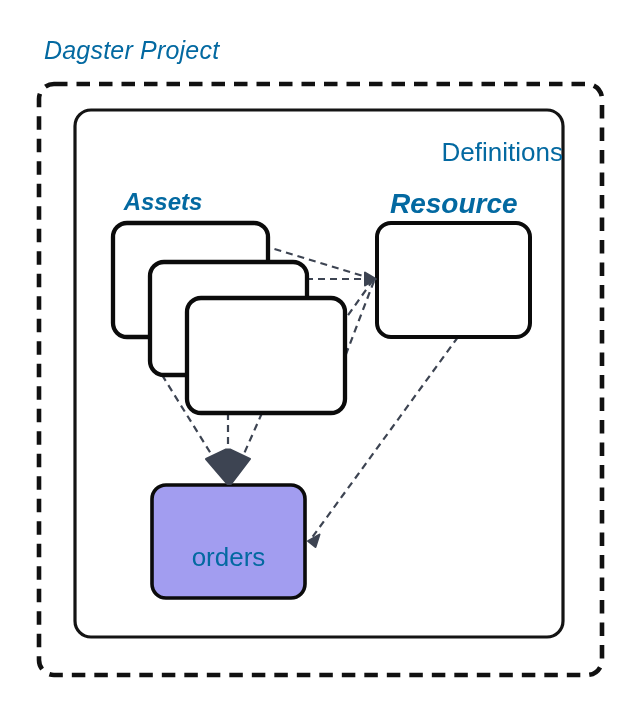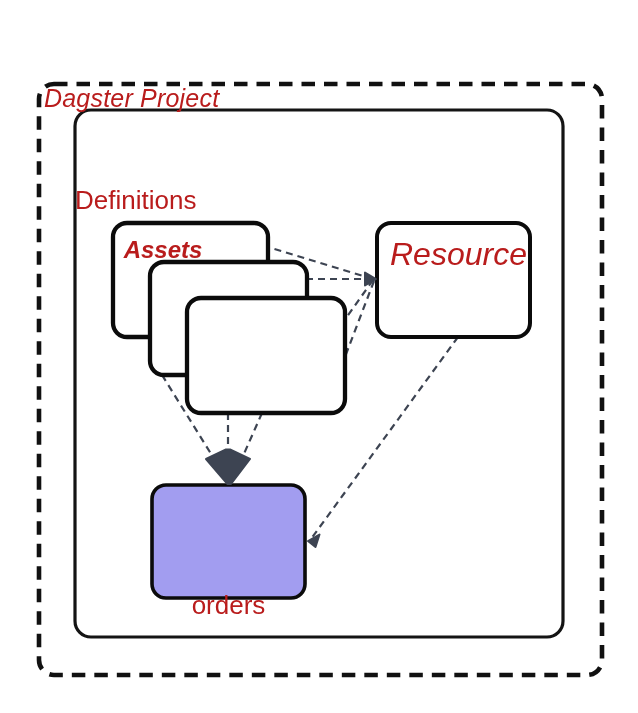--- a/index.html
+++ b/index.html
@@ -11,25 +11,25 @@
   html,body{margin:0;padding:0;background:var(--background);}
   #stage{
     position:relative;
     width:638px;height:713px;
     background:var(--background);
     overflow:hidden;
     font-family:"Liberation Sans", sans-serif;
     color:#111;
   }
   #stage svg{position:absolute;left:0;top:0;}
-  .lbl{position:absolute;white-space:nowrap;color:#b91c1c;margin-top:48px;}
+  .lbl{position:absolute;white-space:nowrap;color:#0369a1;}
   .lbl-title{left:44px;top:36px;font-size:25px;font-style:italic;font-weight:500;letter-spacing:.2px;}
-  .lbl-definitions{left:75px;top:137px;width:488px;text-align:left;font-size:26px;font-weight:400;white-space:nowrap;}
+  .lbl-definitions{left:75px;top:137px;width:488px;text-align:right;font-size:26px;font-weight:400;white-space:nowrap;}
   .lbl-assets{left:113px;top:188px;width:100px;text-align:center;font-size:24px;font-style:italic;font-weight:700;}
-  .lbl-resource{left:390px;top:188px;width:102px;text-align:right;font-size:32px;font-style:italic;font-weight:400;}
+  .lbl-resource{left:390px;top:188px;width:102px;text-align:right;font-size:28px;font-style:italic;font-weight:700;}
   .lbl-duckdb{left:377px;top:223px;width:153px;height:114px;display:flex;align-items:center;justify-content:center;font-size:26px;}
   .lbl-orders{
     left:152px;top:485px;width:153px;height:144px;
     display:flex;flex-direction:column;align-items:center;justify-content:center;
     font-size:26px;line-height:34px;text-align:center;gap:8px;
   }
   .connector{stroke:var(--connector);stroke-width:2.2;stroke-dasharray:7 5;fill:none;}
   .boundary{fill:none;stroke:var(--outline);stroke-width:4.6;stroke-dasharray:13.5 9;}
   .defs-box{fill:#ffffff;stroke:#141414;stroke-width:3.2;}
   .card{fill:#ffffff;stroke:#0b0b0b;stroke-width:4.3;}

